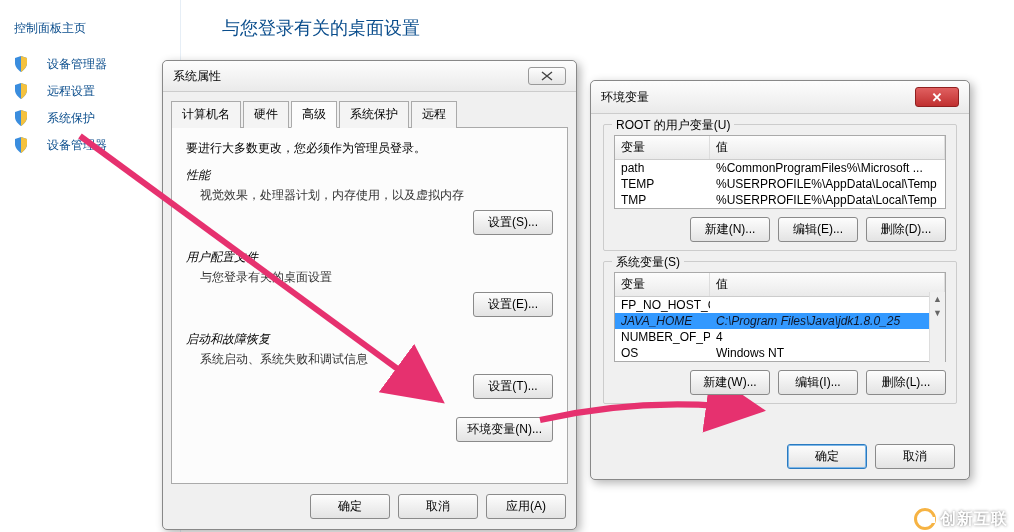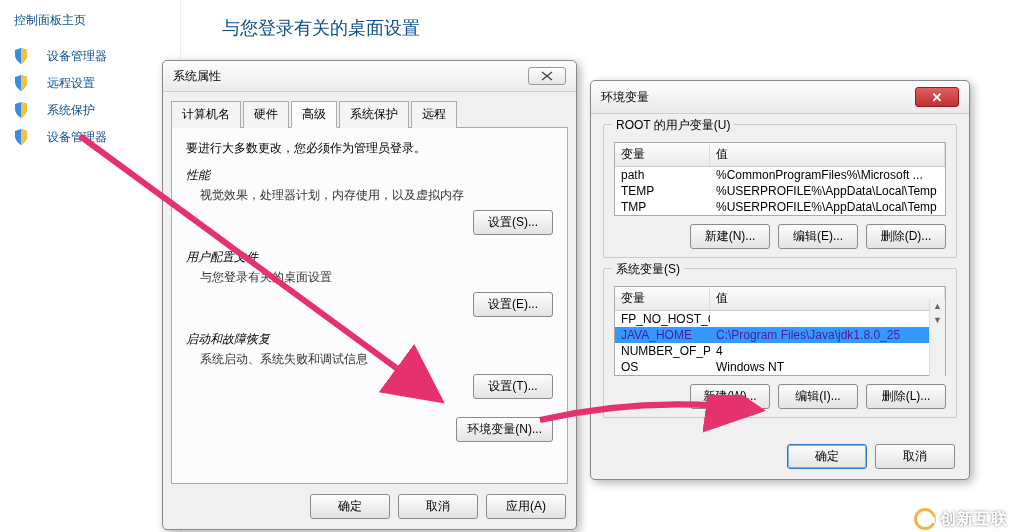--- a/index.html
+++ b/index.html
@@ -1,19 +1,19 @@
 <!DOCTYPE html>
 <html><head>
 <meta charset="utf-8">
 <style>
 * { box-sizing: border-box; margin: 0; padding: 0; font-family: "Microsoft YaHei", "SimSun", sans-serif; font-size: 12px; }
 body { background: #fff; width: 1014px; height: 532px; position: relative; overflow: hidden; }
 
 
-.sidebar { position: absolute; left: 0; top: 0; width: 180px; padding: 8px 10px; }
+.sidebar { position: absolute; left: 0; top: 8px; width: 180px; padding: 8px 10px; }
 .sidebar .home { color: #0a4d8c; padding: 4px 0 14px 4px; font-size: 12px; }
 .sidebar .link { display: flex; align-items: flex-start; gap: 19px; padding: 5px 4px; color: #0a4d8c; cursor: pointer; }
 .sidebar .link span { color: #0a4d8c; }
 .shield-icon { width: 14px; height: 16px; }
 .shield-icon svg { display: block; }
 
 
 .main-heading { position: absolute; left: 222px; top: 16px; color: #0a4d8c; font-size: 18px; }
 
 
@@ -34,32 +34,32 @@
 .tab-body { margin: 0 8px 8px 8px; background: #fcfcfc; border: 1px solid #aaa; border-top: none; padding: 12px 14px; height: 356px; }
 .tab-body .intro { margin-bottom: 10px; }
 .group-heading { margin: 4px 0 3px 0; font-style: italic; }
 .group-desc { margin: 0 0 6px 14px; color: #333; }
 .btn { display: inline-block; min-width: 80px; padding: 3px 10px; background: linear-gradient(#fdfdfd,#e3e3e3); border: 1px solid #8a8a8a; border-radius: 3px; text-align: center; cursor: pointer; }
 .btn-row-right { text-align: right; margin: 2px 0 14px 0; }
 .bottom-buttons { position: absolute; right: 10px; bottom: 10px; display: flex; gap: 8px; }
 
 
 #envvars { left: 590px; top: 80px; width: 380px; height: 400px; }
-.env-section { margin: 10px 12px; border: 1px solid #ccc; padding: 17px 10px 8px 10px; position: relative; border-radius: 2px; }
+.env-section { margin: 10px 12px; border: 1px solid #ccc; padding: 10px 10px 8px 10px; position: relative; border-radius: 2px; }
 .env-section .legend { position: absolute; top: -8px; left: 8px; background: #f0f0f0; padding: 0 4px; }
 .var-table { width: 100%; border: 1px solid #aaa; background: #fff; }
 .var-table .hdr { display: flex; background: linear-gradient(#fdfdfd,#eaeaea); border-bottom: 1px solid #ccc; }
 .var-table .hdr div { padding: 3px 6px; border-right: 1px solid #ddd; }
 .col-name { width: 95px; flex: none; }
 .col-val { flex: 1; }
 .var-body { max-height: 62px; overflow: hidden; font-family: "SimSun", monospace; }
 .var-body.tall { max-height: 72px; }
 .var-row { display: flex; }
 .var-row div { padding: 1px 6px; white-space: nowrap; overflow: hidden; }
-.var-row.selected { background: #3399ff; color: #4c1d95; }
+.var-row.selected { background: #3399ff; color: #0f172a; font-style: italic; }
 .scroll-hint { position: absolute; right: 11px; top: 30px; bottom: 40px; width: 16px; background: #f0f0f0; border-left: 1px solid #ddd; }
 .scroll-hint .up, .scroll-hint .down { height: 14px; display:flex; align-items:center; justify-content:center; font-size:9px; color:#666; cursor:pointer; }
 .env-btns { display: flex; justify-content: flex-end; gap: 8px; margin-top: 8px; }
 .env-bottom { position: absolute; right: 14px; bottom: 10px; display: flex; gap: 8px; }
 .btn.primary { border-color: #2a7ac0; box-shadow: 0 0 0 1px #7db7e8 inset; }
 
 
 .arrow { position: absolute; pointer-events: none; }
 
 

